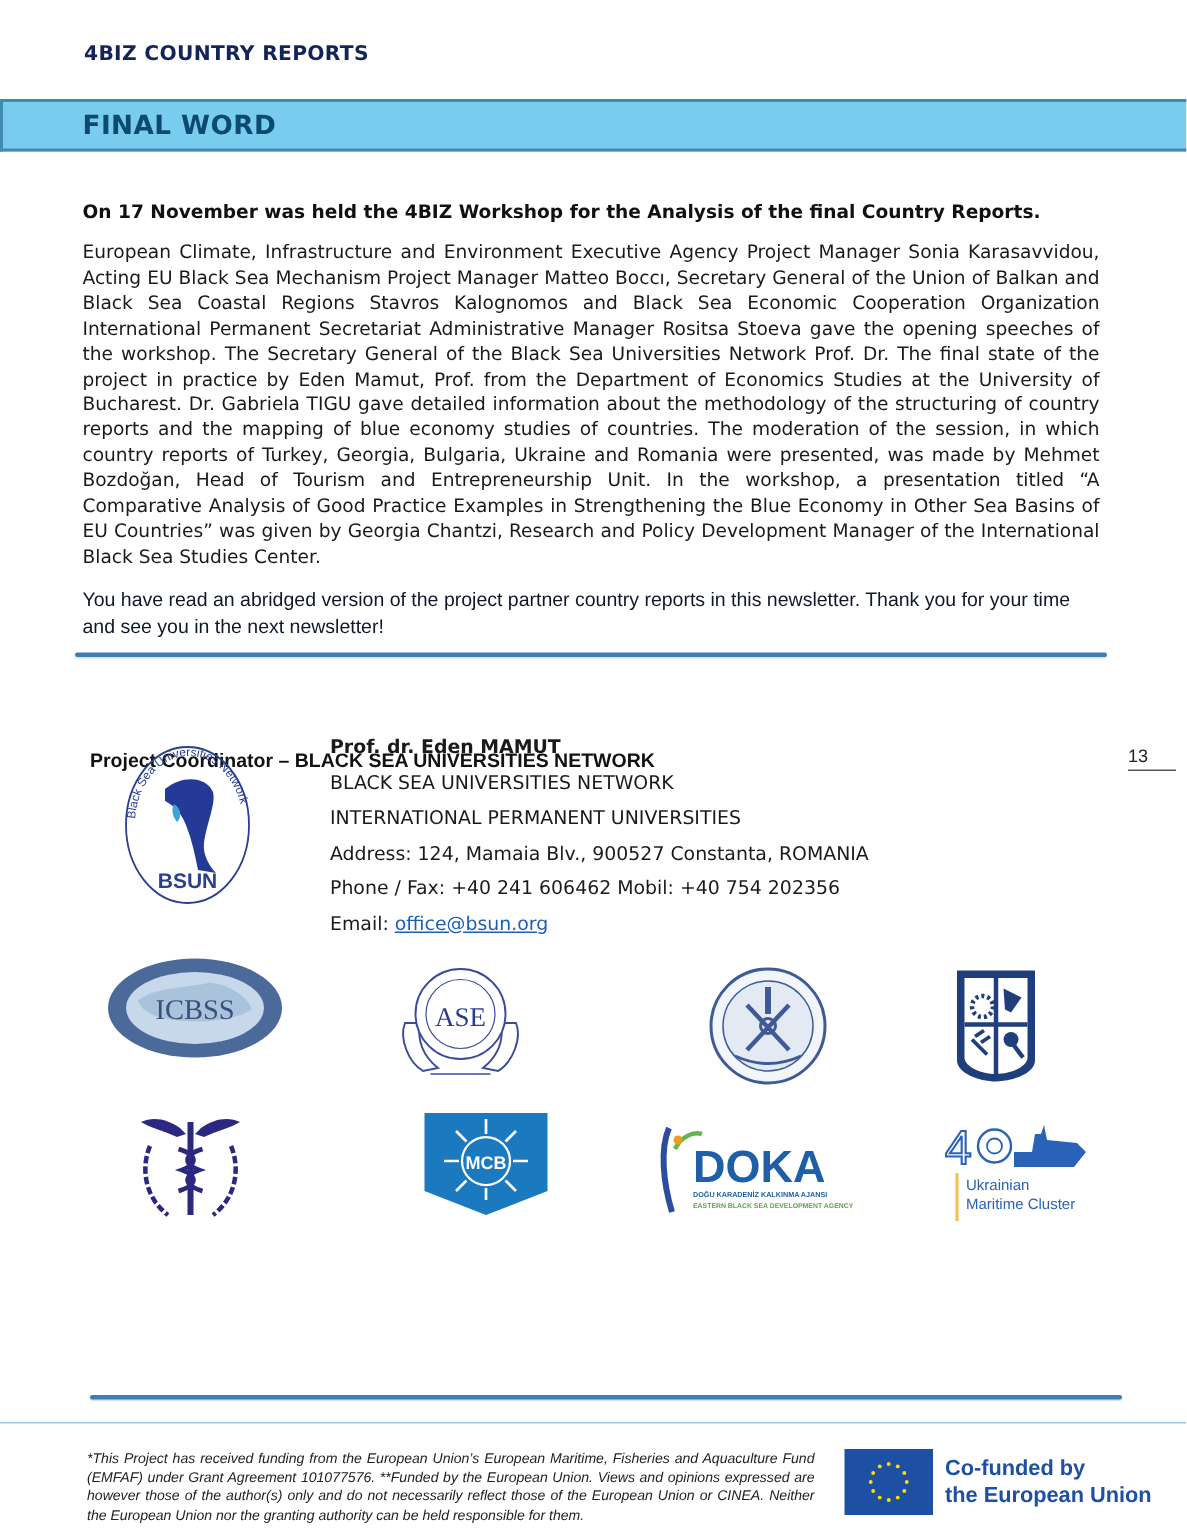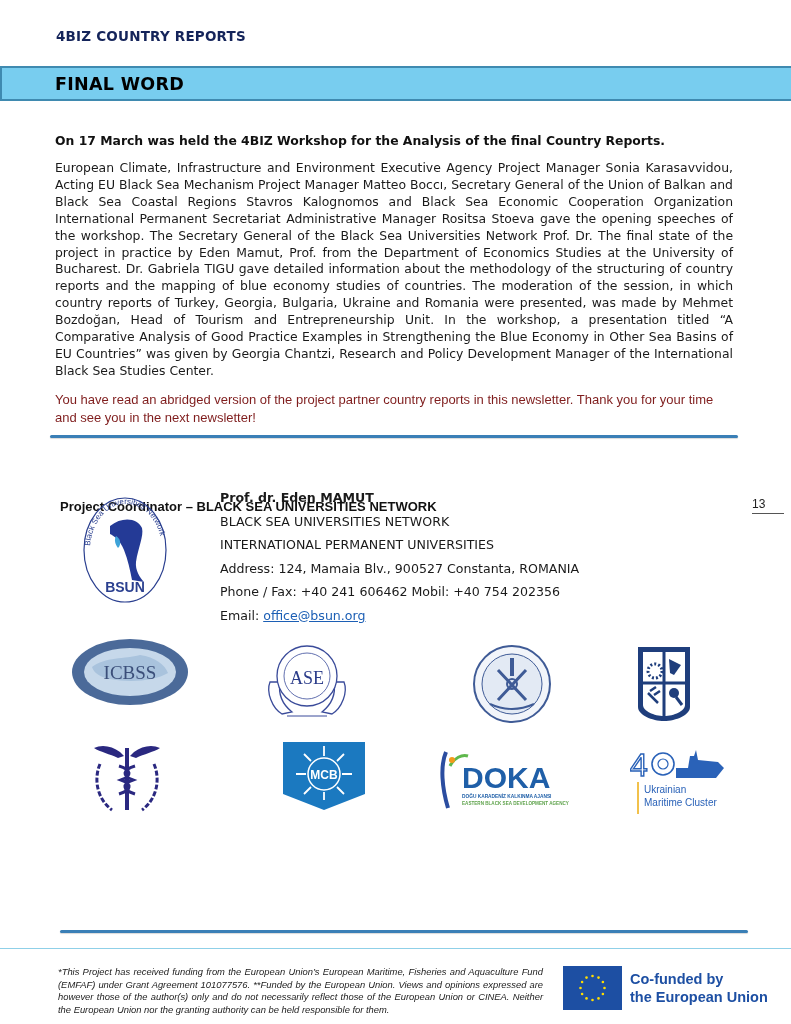--- a/index.html
+++ b/index.html
@@ -1,25 +1,25 @@
 <!DOCTYPE html>
 <html><head>
 <meta charset="utf-8">
 <style>
   * { margin:0; padding:0; box-sizing:border-box; }
   html, body { width:791px; height:1024px; background:#ffffff; overflow:hidden; }
   body { position:relative; font-family:"DejaVu Sans", "Liberation Sans", sans-serif; color:#111; }
 
   .running-head { position:absolute; left:56px; top:28px; font-size:13.5px; font-weight:bold; color:#14245a; letter-spacing:0.2px; }
   .band { position:absolute; left:0; top:66px; width:791px; height:35px; background:#78cdef; border-top:2px solid #3f8ab0; border-bottom:2px solid #3f8ab0; border-left:2px solid #3f8ab0; }
-  .band-title { position:absolute; left:53px; top:6px; font-size:17.5px; font-weight:bold; color:#000000; letter-spacing:0.3px; }
+  .band-title { position:absolute; left:53px; top:6px; font-size:17.5px; font-weight:bold; color:#0c4a6e; letter-spacing:0.3px; }
 
   .lead { position:absolute; left:55px; top:133px; width:690px; font-size:12.4px; font-weight:bold; color:#111; }
   .body-para { position:absolute; left:55px; top:160px; width:678px; font-size:12.4px; line-height:16.9px; text-align:justify; color:#1a1a1a; }
-  .closing { position:absolute; left:55px; top:391px; width:680px; font-family:"Liberation Sans", sans-serif; font-size:13px; line-height:17.5px; color:#7f1d1d; }
+  .closing { position:absolute; left:55px; top:391px; width:680px; font-family:"Liberation Sans", sans-serif; font-size:13px; line-height:17.5px; color:#0f172a; }
 
   .sep { position:absolute; height:3px; background:#3a7fb6; border-radius:2px; box-shadow:0 1px 1px rgba(0,0,0,0.15); }
   .sep1 { left:50px; top:435px; width:688px; }
   .sep2 { left:60px; top:930px; width:688px; }
   .sep-thin { position:absolute; left:0; top:948px; width:791px; height:1px; background:#8fd0e8; }
 
   .coord-head { position:absolute; left:60px; top:463px; font-family:"Liberation Sans", sans-serif; font-size:13px; font-weight:bold; color:#111;margin-top:36px; }
 
   .bsun-logo { position:absolute; left:80px; top:488px; width:90px; height:118px; }
   .contact { position:absolute; left:220px; top:490px; font-size:12.6px; color:#1a1a1a; }
@@ -37,21 +37,21 @@
 </style>
 </head>
 <body>
 
 <div class="running-head">4BIZ COUNTRY REPORTS</div>
 
 <div class="band">
   <div class="band-title">FINAL WORD</div>
 </div>
 
-<div class="lead">On 17 March was held the 4BIZ Workshop for the Analysis of the final Country Reports.</div>
+<div class="lead">On 17 November was held the 4BIZ Workshop for the Analysis of the final Country Reports.</div>
 <div class="body-para">European Climate, Infrastructure and Environment Executive Agency Project Manager Sonia Karasavvidou, Acting EU Black Sea Mechanism Project Manager Matteo Boccı, Secretary General of the Union of Balkan and Black Sea Coastal Regions Stavros Kalognomos and Black Sea Economic Cooperation Organization International Permanent Secretariat Administrative Manager Rositsa Stoeva gave the opening speeches of the workshop. The Secretary General of the Black Sea Universities Network Prof. Dr. The final state of the project in practice by Eden Mamut, Prof. from the Department of Economics Studies at the University of Bucharest. Dr. Gabriela TIGU gave detailed information about the methodology of the structuring of country reports and the mapping of blue economy studies of countries. The moderation of the session, in which country reports of Turkey, Georgia, Bulgaria, Ukraine and Romania were presented, was made by Mehmet Bozdoğan, Head of Tourism and Entrepreneurship Unit.  In the workshop, a presentation titled “A Comparative Analysis of Good Practice Examples in Strengthening the Blue Economy in Other Sea Basins of EU Countries” was given by Georgia Chantzi, Research and Policy Development Manager of the International Black Sea Studies Center.</div>
 <div class="closing">You have read an abridged version of the project partner country reports in this newsletter. Thank you for your time and see you in the next newsletter!</div>
 
 <div class="sep sep1"></div>
 
 <div class="coord-head">Project Coordinator – BLACK SEA UNIVERSITIES NETWORK</div>
 
 <svg class="bsun-logo" viewBox="0 0 90 118">
   <defs>
     <path id="bsunArc" d="M10,62 A36,46 0 0 1 82,62"></path>

